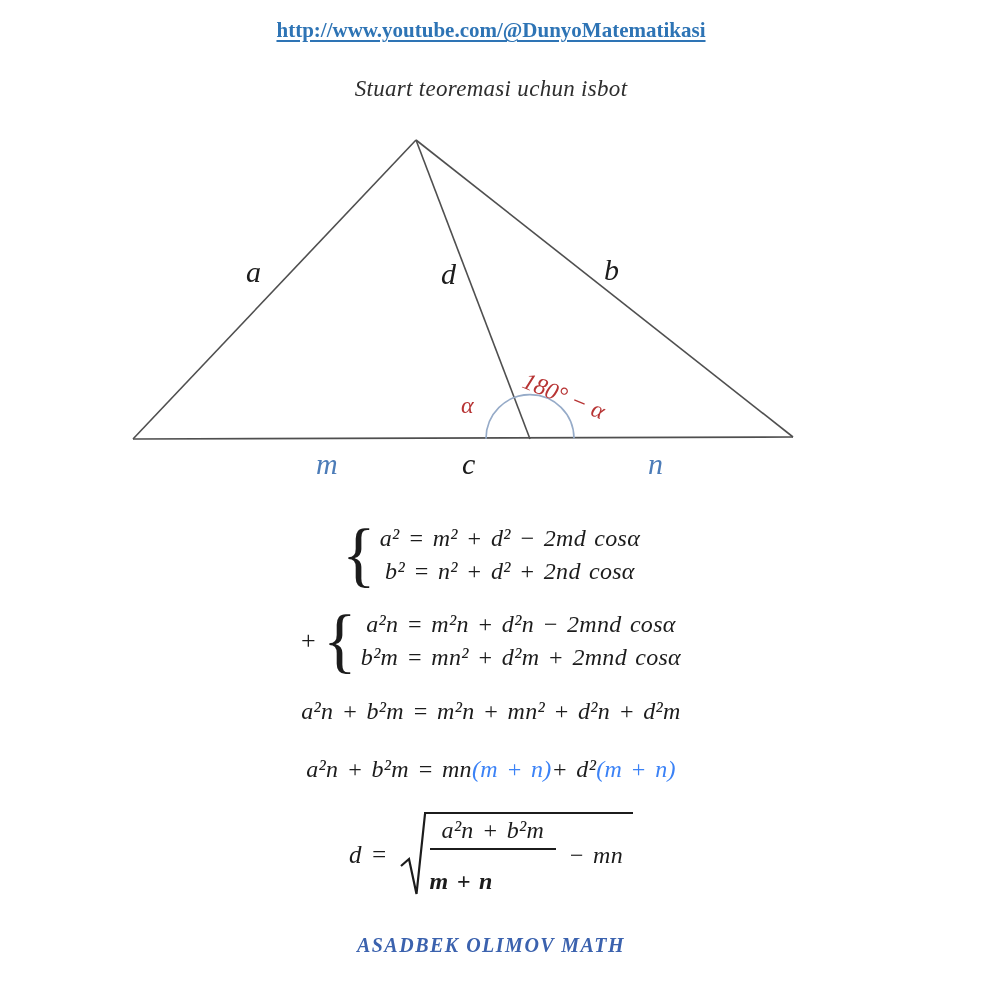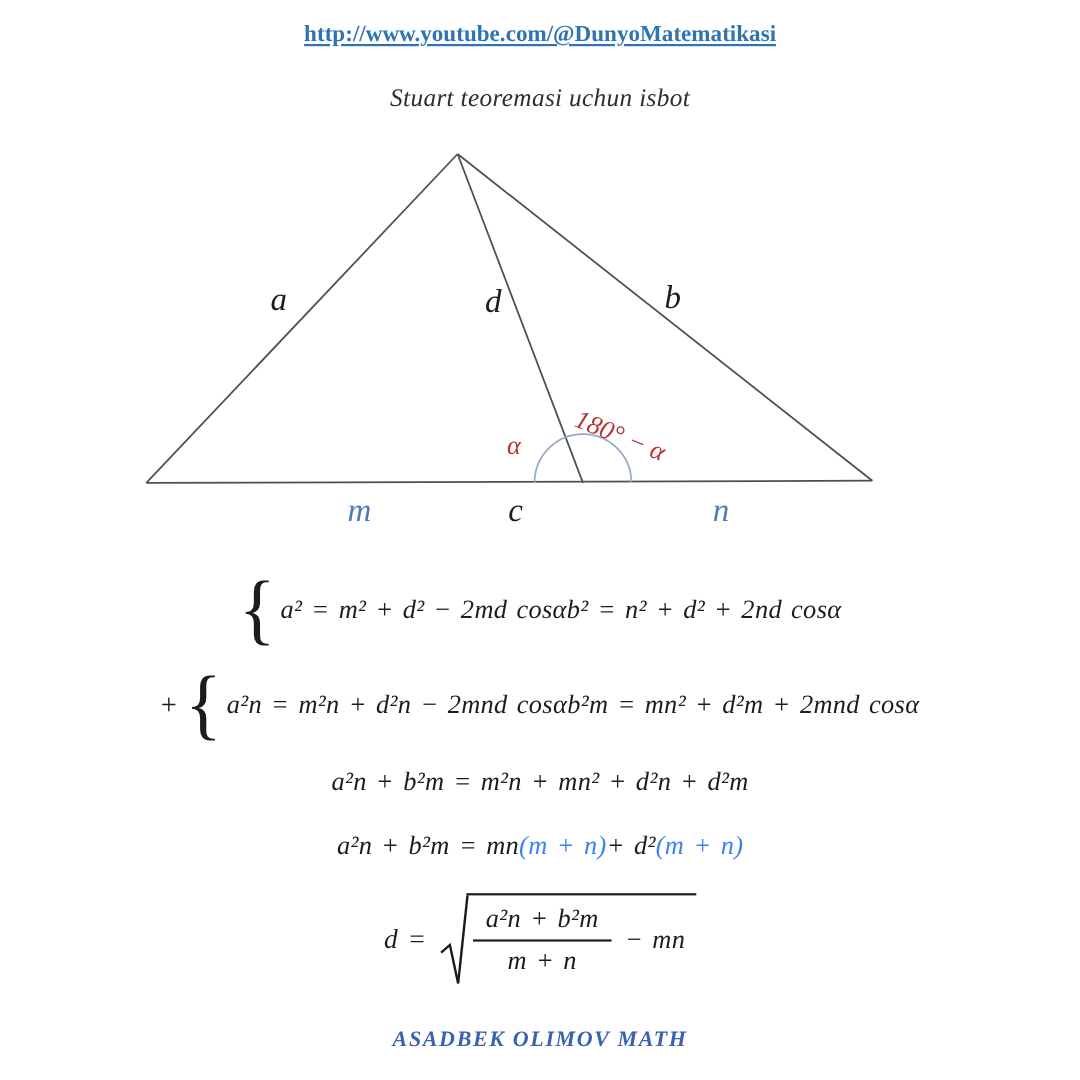--- a/index.html
+++ b/index.html
@@ -34,21 +34,21 @@
   
   .diagram-svg { position: absolute; top: 0; left: 0; width: 982px; height: 500px; }
   .diagram-svg text { font-family: "Liberation Serif", "DejaVu Serif", serif; font-style: italic; }
   .side-label { font-size: 30px; fill: #1c1c1c; }
   .blue-label { font-size: 30px; fill: #4c7cb8; }
   .dark-label { font-size: 30px; fill: #1c1c1c; }
   .red-label  { font-size: 24px; fill: #b73434; }
 
   
   .eq { font-style: italic; font-size: 24px; color: #1c1c1c; word-spacing: 2px; letter-spacing: 0.3px; align-items: center; }
-  .eq-lines { display: flex; flex-direction: row; text-align: center; line-height: 33px; }
+  .eq-lines { display: flex; flex-direction: column; text-align: center; line-height: 33px; }
   .brace { font-style: normal; font-size: 70px; line-height: 1; font-weight: 400; transform: scaleY(1.02); margin-right: 4px; color: #1c1c1c; }
   .plus-prefix { font-style: normal; font-size: 26px; margin-right: 7px; }
   .sys1 { top: 520px; }
   .sys2 { top: 606px; }
   .eq3  { top: 698px; }
   .eq4  { top: 756px; }
   .blue-part { color: #3b82f6; }
 
   
   .final { top: 812px; align-items: center; }
@@ -56,23 +56,23 @@
   .sqrt { display: inline-flex; align-items: flex-start; }
   .sqrt-tick { display: block; }
   .radicand {
     border-top: 2px solid #1c1c1c;
     margin-left: -3px;
     height: 82px;
     display: inline-flex;
     align-items: center;
     padding: 2px 10px 0 6px;
   }
-  .frac { display: inline-flex; flex-direction: column; align-items: center; line-height: 30px; }
+  .frac { display: inline-flex; flex-direction: column; align-items: flex-start; line-height: 30px; }
   .frac-num { border-bottom: 2px solid #1c1c1c; padding: 0 12px 3px 12px; }
-  .frac-den { padding-top: 3px; }
+  .frac-den { padding-top: 16px; font-weight: bold; }
   .tail { margin-left: 12px; }
 
   
   .footer-brand {
     top: 934px;
     font-size: 20px;
     font-style: italic;
     font-weight: 700;
     letter-spacing: 1.5px;
     color: #3b62ae;

